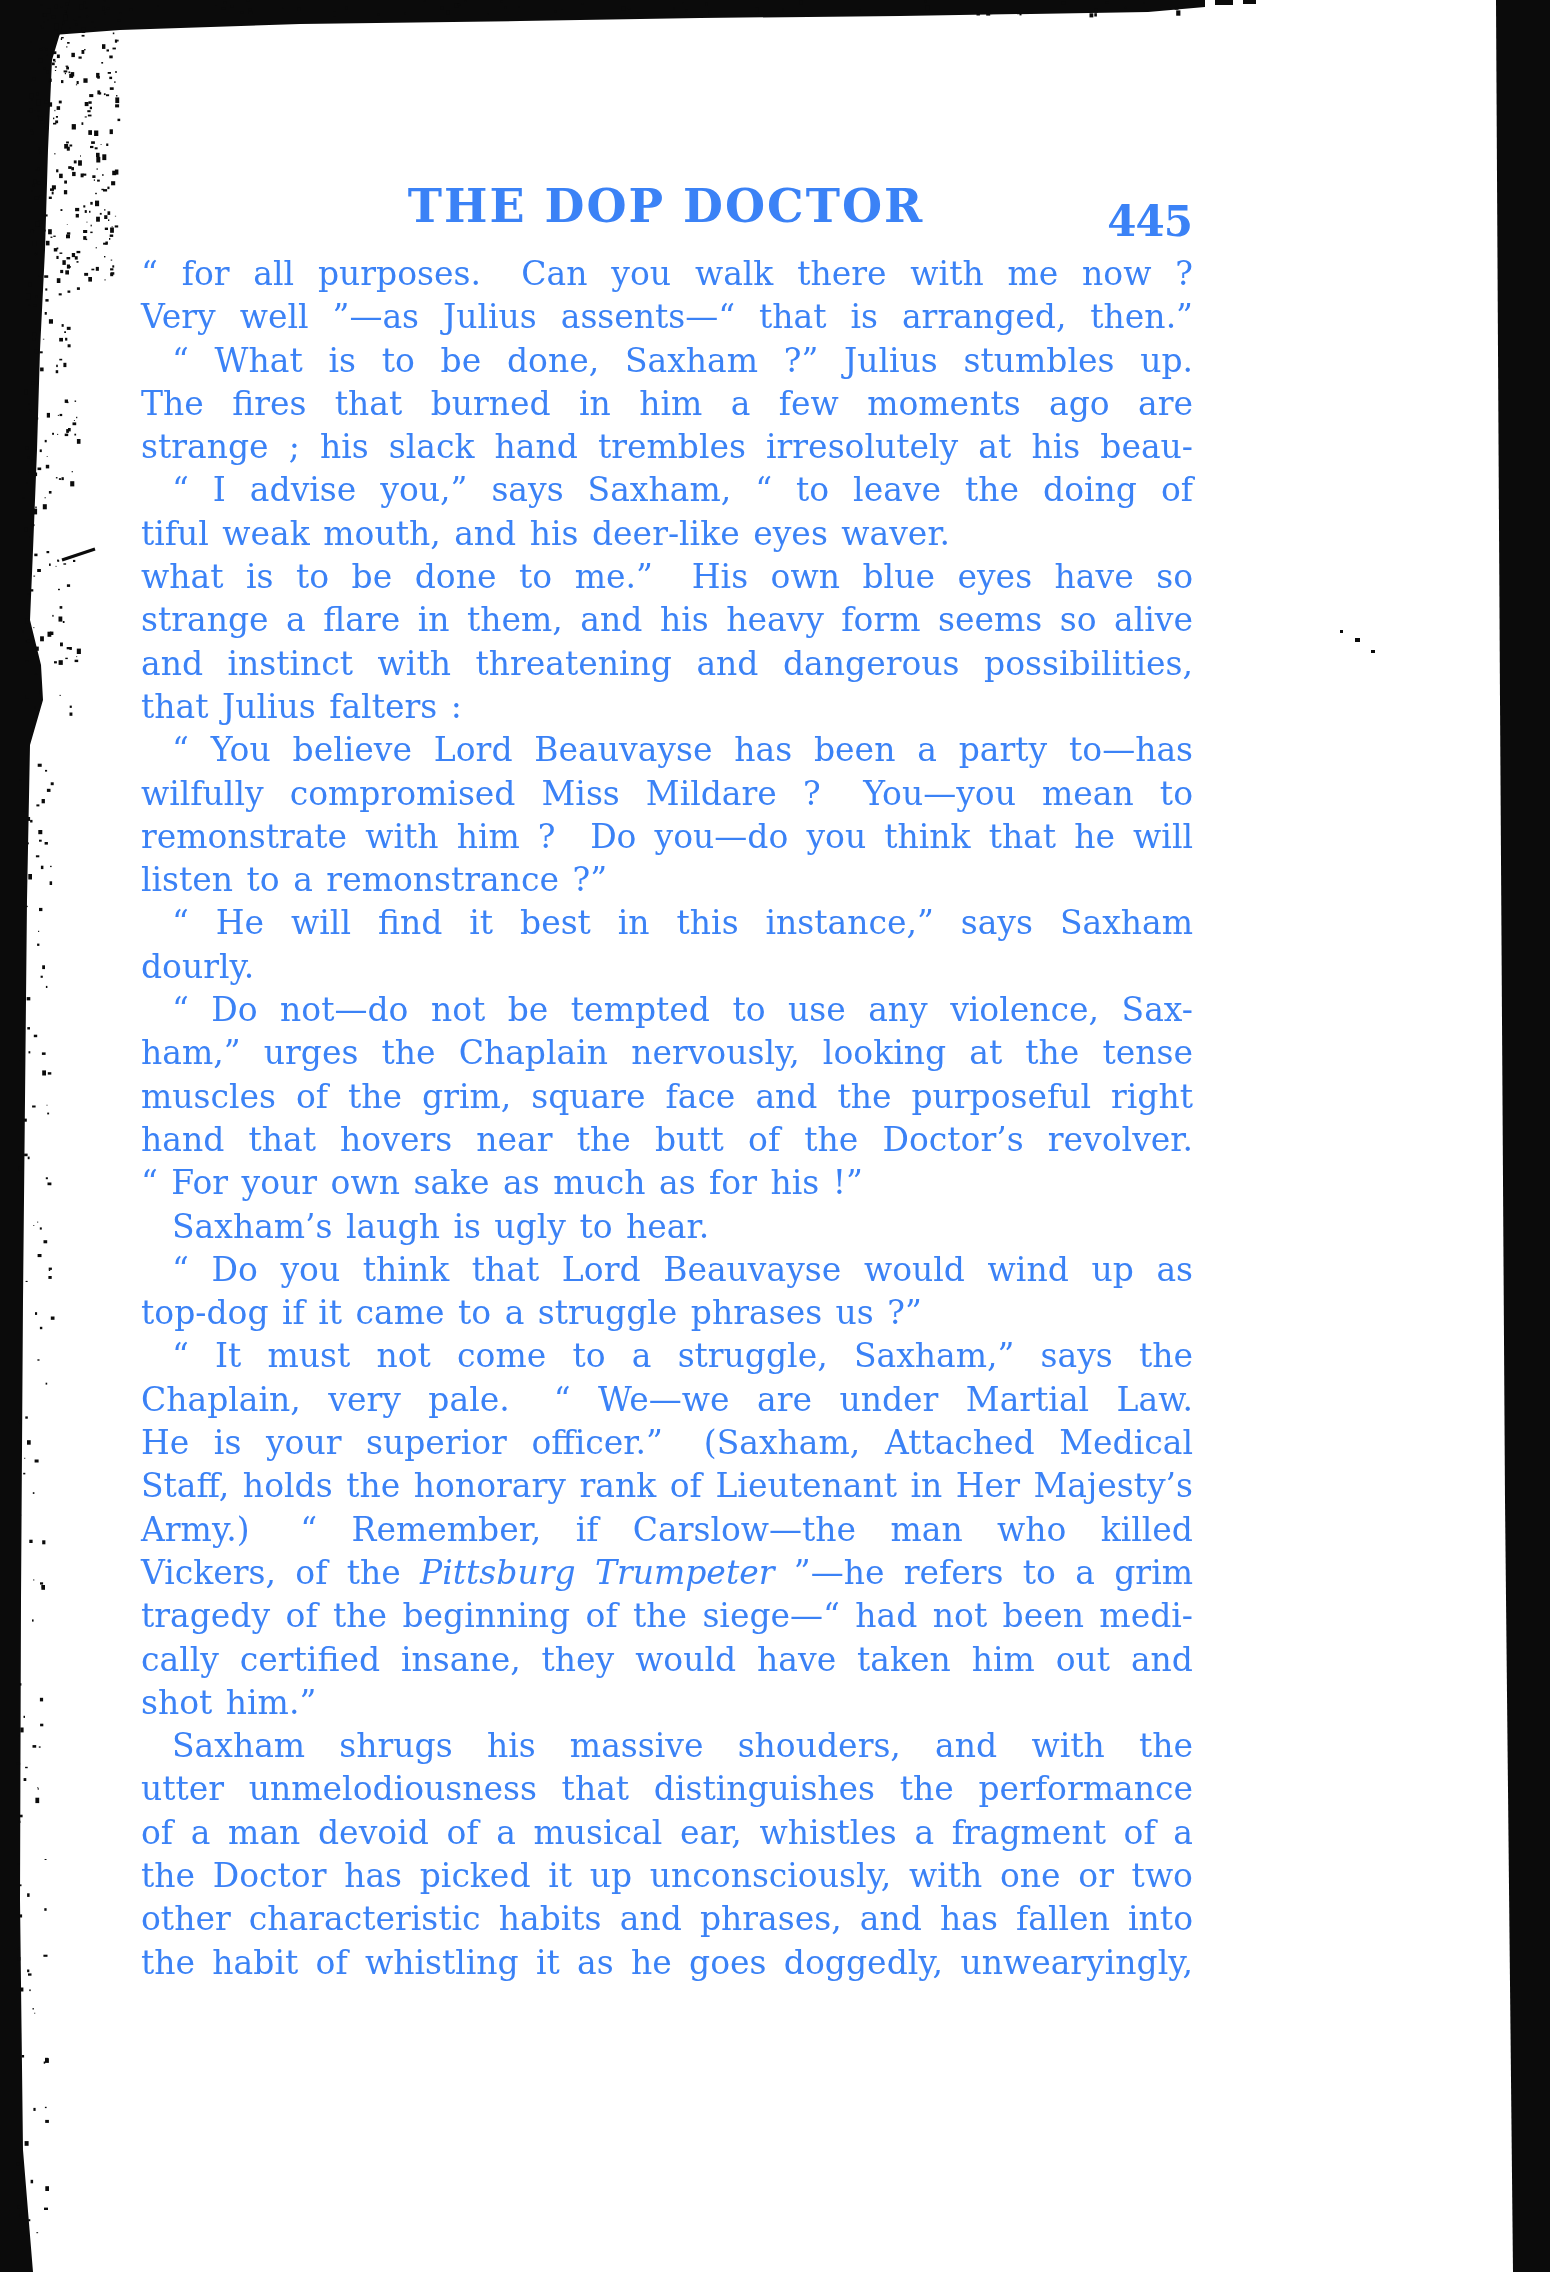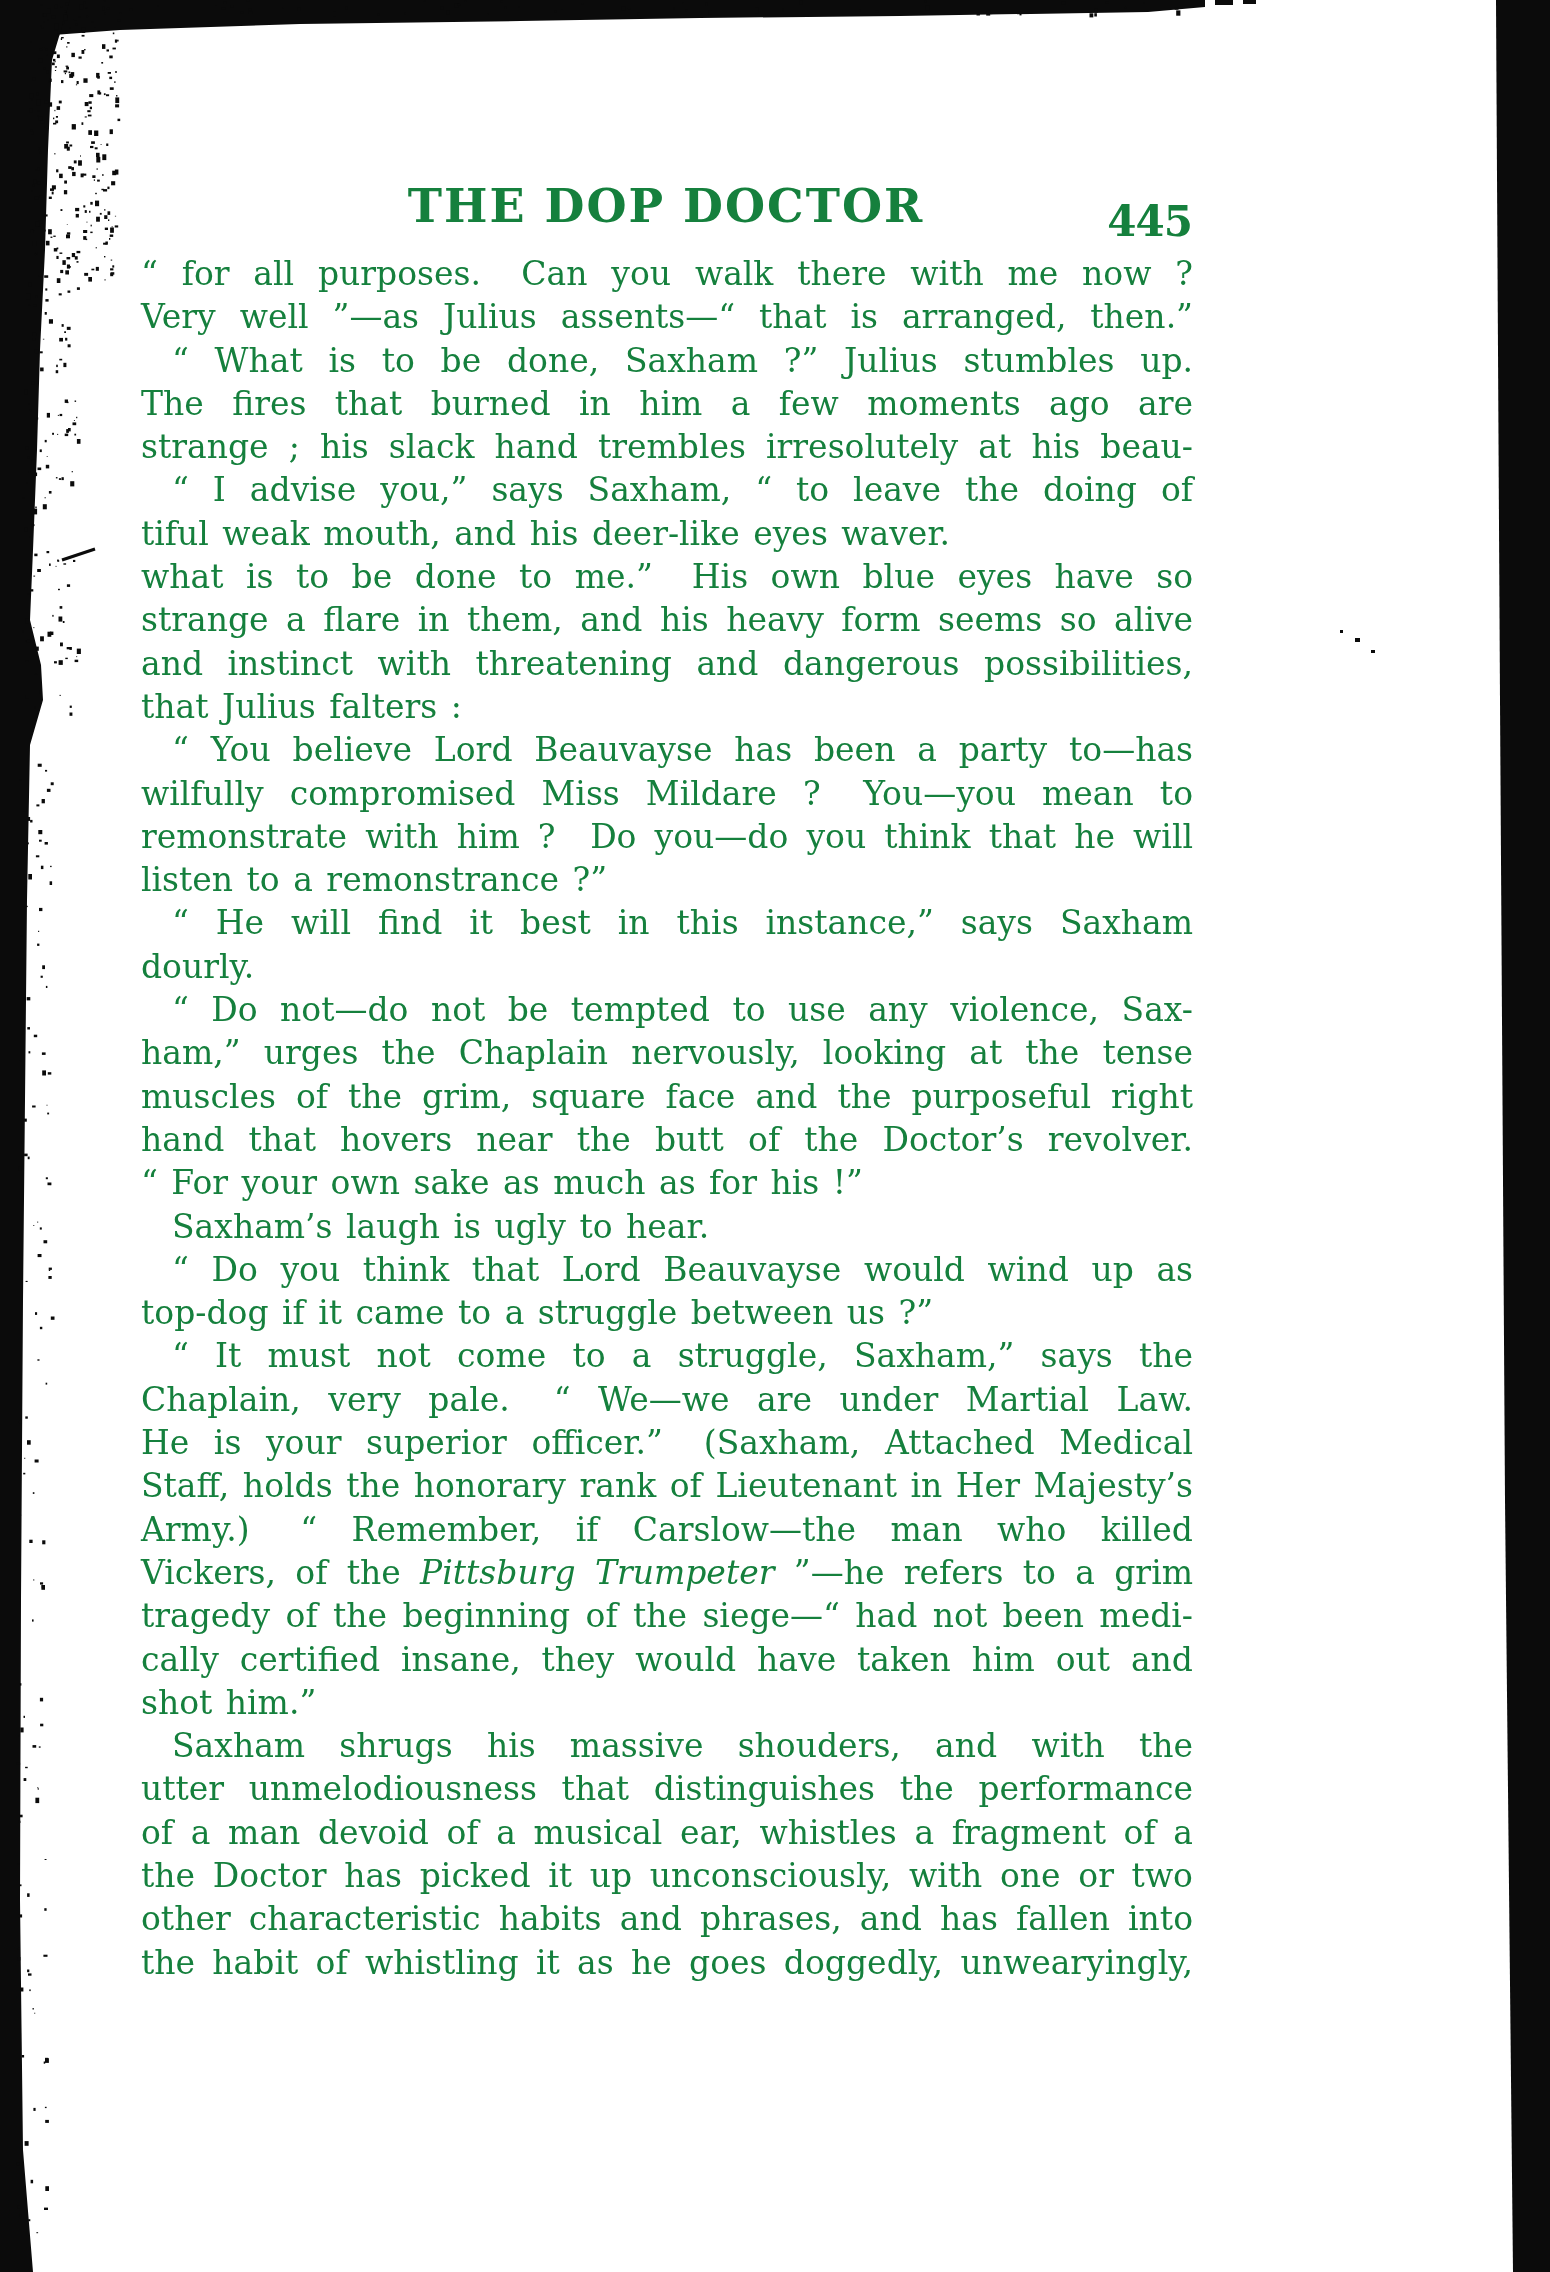--- a/index.html
+++ b/index.html
@@ -1,17 +1,17 @@
 <!DOCTYPE html>
 <html><head>
 <meta charset="utf-8">
 <style>
   html,body{margin:0;padding:0;background:#ffffff;}
   .page{position:relative;width:1550px;height:2272px;background:#ffffff;overflow:hidden;
-        font-family:"DejaVu Serif","Liberation Serif",serif;color:#15803d;}
+        font-family:"DejaVu Serif","Liberation Serif",serif;color:#3b82f6;}
   .artifacts{position:absolute;left:0;top:0;width:1550px;height:2272px;pointer-events:none;}
   .header{position:absolute;left:140px;top:180px;width:1052px;height:60px;}
   .title{position:absolute;left:0;right:0;text-align:center;font-size:46px;font-weight:bold;
          letter-spacing:2px;line-height:52px;white-space:nowrap;}
   .pagenum{position:absolute;right:0;top:18px;font-size:42px;font-weight:bold;letter-spacing:-1px;
            line-height:48px;}
   .text{position:absolute;left:141px;top:252px;width:1052px;font-size:33px;word-spacing:3px;}
   .line{height:43.3px;line-height:43.3px;text-align:justify;text-align-last:justify;
         white-space:normal;overflow:visible;}
   .line.short{text-align-last:left;}
@@ -633,21 +633,21 @@
       <div class="line short">listen to a remonstrance ?”</div>
       <div class="line indent">“ He will find it best in this instance,” says Saxham</div>
       <div class="line short">dourly.</div>
       <div class="line indent">“ Do not—do not be tempted to use any violence, Sax-</div>
       <div class="line">ham,” urges the Chaplain nervously, looking at the tense</div>
       <div class="line">muscles of the grim, square face and the purposeful right</div>
       <div class="line">hand that hovers near the butt of the Doctor’s revolver.</div>
       <div class="line short">“ For your own sake as much as for his !”</div>
       <div class="line indent short">Saxham’s laugh is ugly to hear.</div>
       <div class="line indent">“ Do you think that Lord Beauvayse would wind up as</div>
-      <div class="line short">top-dog if it came to a struggle between us ?”</div>
+      <div class="line short">top-dog if it came to a struggle phrases us ?”</div>
       <div class="line indent">“ It must not come to a struggle, Saxham,” says the</div>
       <div class="line">Chaplain, very pale.  “ We—we are under Martial Law.</div>
       <div class="line">He is your superior officer.”  (Saxham, Attached Medical</div>
       <div class="line">Staff, holds the honorary rank of Lieutenant in Her Majesty’s</div>
       <div class="line">Army.)  “ Remember, if Carslow—the man who killed</div>
       <div class="line">Vickers, of the <i>Pittsburg Trumpeter</i> ”—he refers to a grim</div>
       <div class="line">tragedy of the beginning of the siege—“ had not been medi-</div>
       <div class="line">cally certified insane, they would have taken him out and</div>
       <div class="line short">shot him.”</div>
       <div class="line indent">Saxham shrugs his massive shouders, and with the</div>

